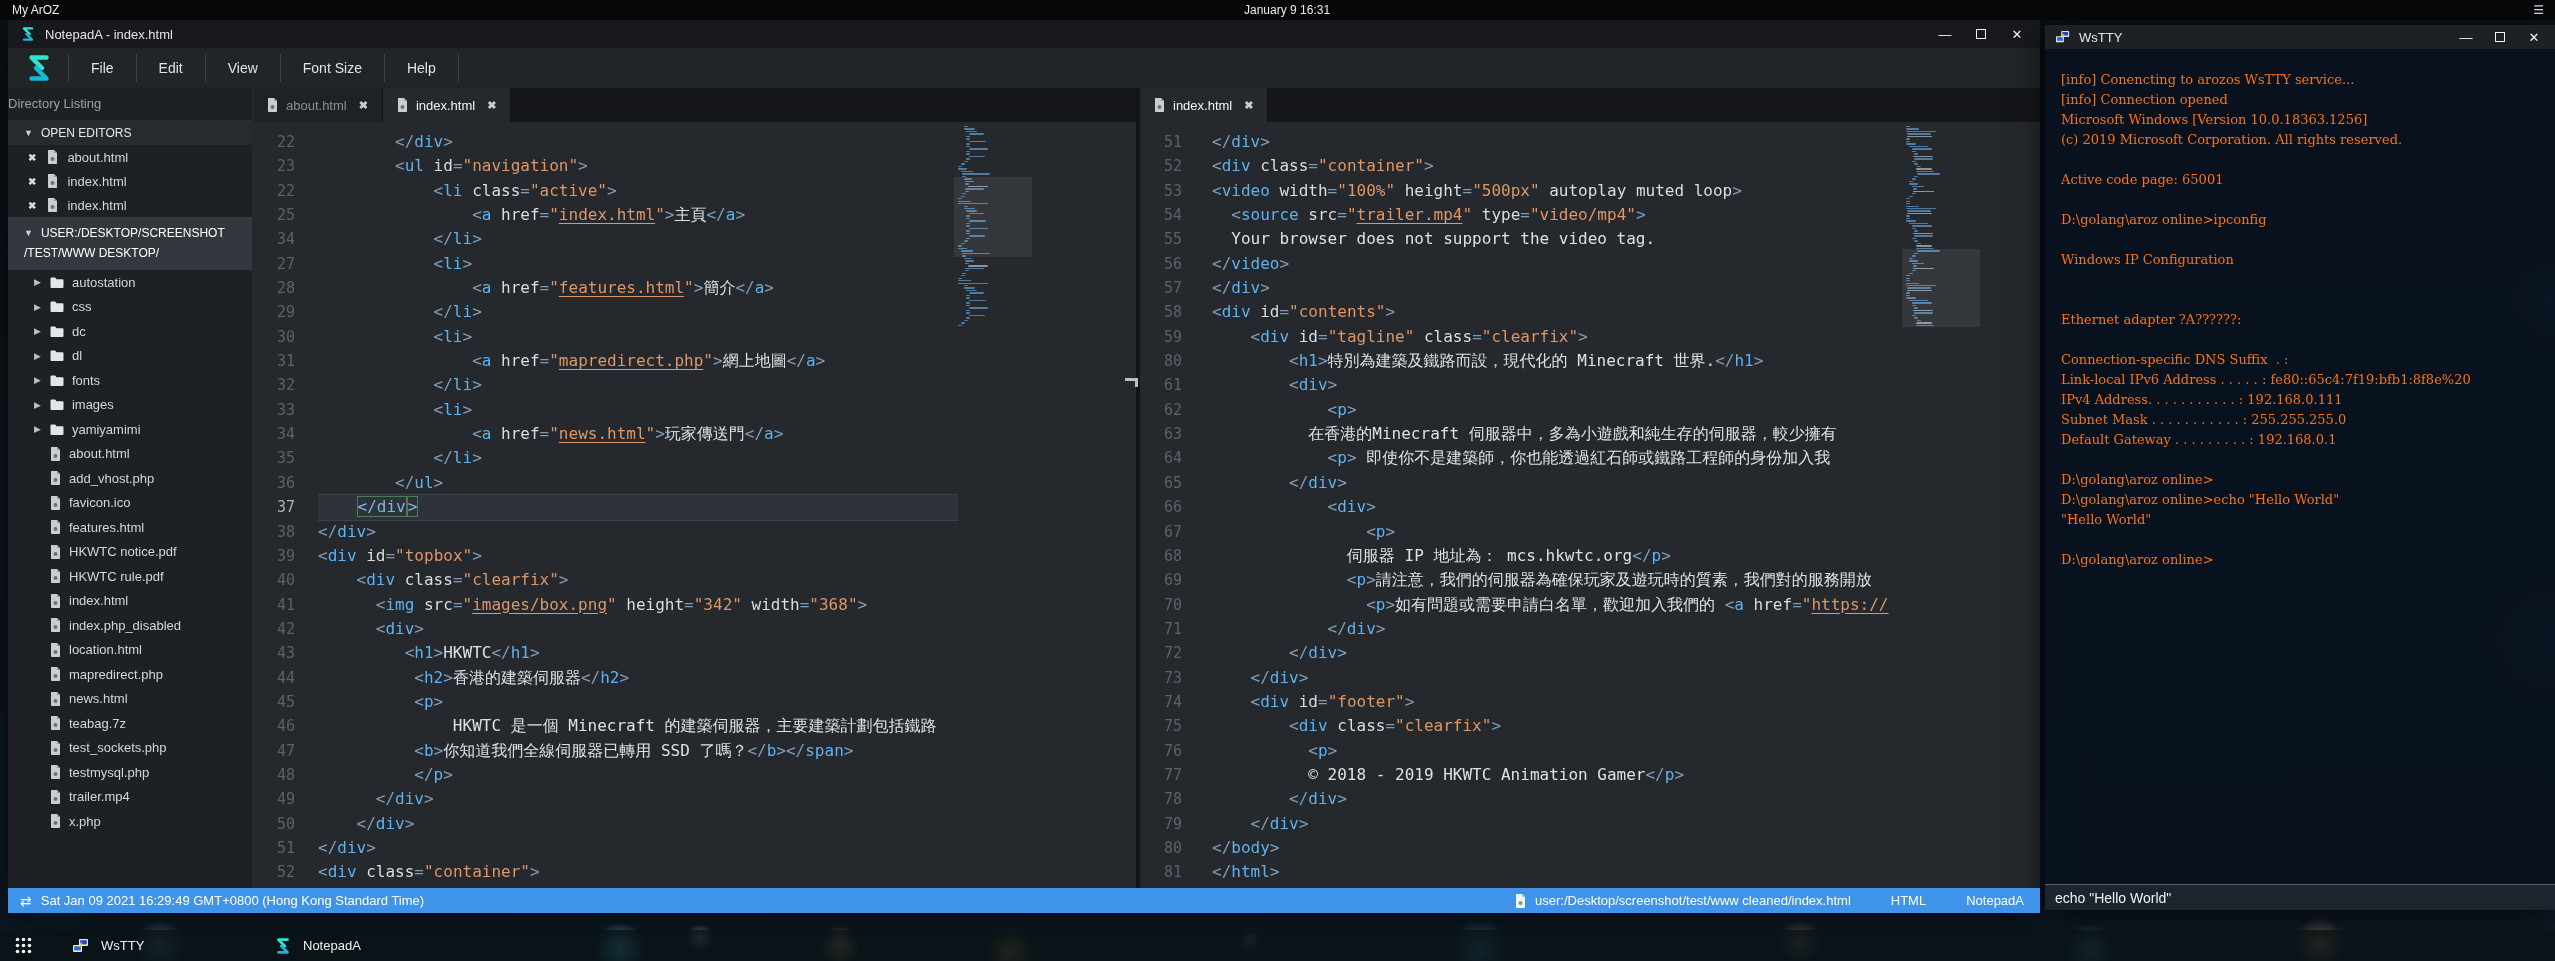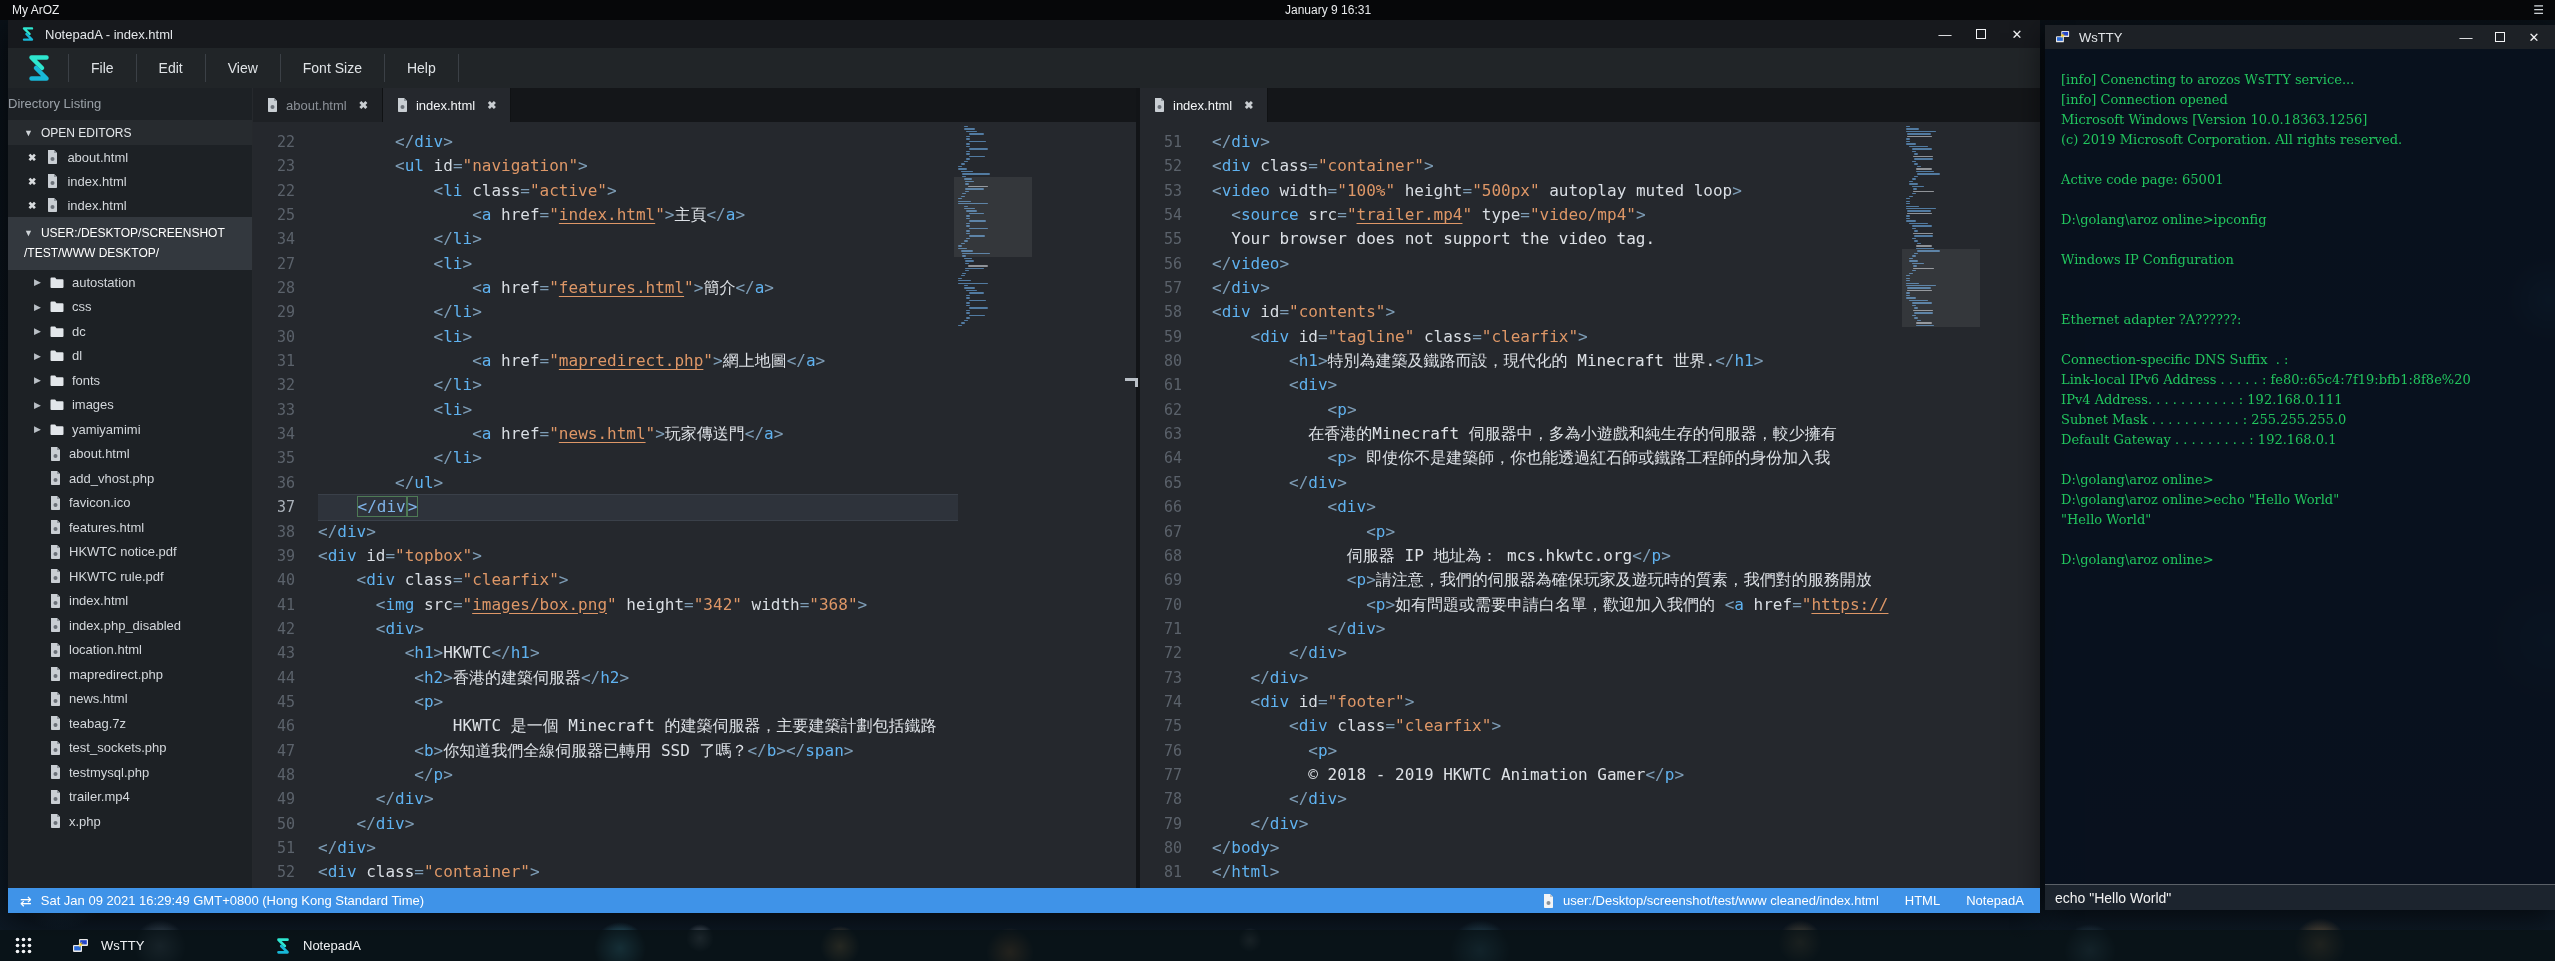--- a/index.html
+++ b/index.html
@@ -20,21 +20,21 @@
       radial-gradient(circle at 1800px 942px, rgba(255,210,140,.4), transparent 22px),
       radial-gradient(circle at 2090px 950px, rgba(150,225,255,.4), transparent 26px),
       radial-gradient(circle at 2320px 944px, rgba(255,190,110,.5), transparent 26px),
       radial-gradient(circle at 160px 946px, rgba(200,230,255,.4), transparent 26px),
       radial-gradient(circle at 60px 880px, rgba(90,160,210,.25), transparent 50px),
       linear-gradient(180deg,#0a1118 0%,#0b141d 60%,#0e1a26 100%)}
 
   
   .topbar{position:absolute;left:0;top:0;width:2555px;height:20px;background:#060709;display:flex;align-items:center;z-index:50}
   .topbar .brand{margin-left:12px;font-size:12px;color:#eceef0}
-  .topbar .clock{position:absolute;left:1285px;font-size:12px;color:#e8eaec}
+  .topbar .clock{position:absolute;left:1244px;font-size:12px;color:#e8eaec}
   .topbar .sysmenu{position:absolute;right:10px;font-size:12px;color:#cdd2d6;letter-spacing:1px}
 
   
   .win{position:absolute;box-shadow:0 8px 30px rgba(0,0,0,.65)}
   .titlebar{display:flex;align-items:center;background:#17191d;color:#e3e6e9;font-size:13px}
   .winctl{margin-left:auto;display:flex;align-items:center;gap:24px;padding-right:16px}
   .winctl span{color:#f2f3f5;font-size:13px;width:14px;text-align:center;cursor:default}
   .ctl-max{font-size:11px;border:1.5px solid #f2f3f5;width:10px!important;height:10px;display:inline-block}
 
   
@@ -91,30 +91,30 @@
   #pane-right .minimap{left:766px}
   .mrow{height:1.4px;margin-bottom:1.1px;border-radius:1px;opacity:.65}
   .mview{position:absolute;left:-4px;right:-4px;background:rgba(255,255,255,.07)}
 
   
   .mouse-cursor{position:absolute;left:1117px;top:358px;width:13px;height:9px;border-top:3px solid #b9bfc6;border-right:3px solid #b9bfc6;z-index:40}
 
   
   .statusbar{position:absolute;left:0;bottom:0;width:100%;height:25px;background:#3f93e8;display:flex;align-items:center;font-size:13px;color:#fff;z-index:5}
   .statusbar .sb-left{display:flex;align-items:center;gap:9px;padding-left:12px}
-  .statusbar .sb-right{margin-left:auto;display:flex;align-items:center;gap:26px;padding-right:16px}
+  .statusbar .sb-right{margin-left:auto;display:flex;align-items:center;gap:40px;padding-right:16px}
   .statusbar .pathgrp{display:flex;align-items:center;gap:9px}
   .swap-icon{font-size:14px}
 
   
   #wstty{left:2045px;top:25px;width:510px;height:885px;background:rgba(16,22,30,.35)}
   #wstty .titlebar{height:24px;background:#1d2126;padding-left:10px;gap:8px;font-size:13px}
   #wstty .winctl{gap:22px;padding-right:14px}
   .term-body{position:absolute;left:0;right:0;top:24px;bottom:26px;background:rgba(9,17,30,.93);overflow:hidden;padding:21px 0 0 16px}
-  .tline{font:13px/20px "DejaVu Serif",serif;color:#22c55e;white-space:pre}
+  .tline{font:13px/20px "DejaVu Serif",serif;color:#f97316;white-space:pre}
   .term-input{position:absolute;left:0;right:0;bottom:0;height:26px;background:rgba(30,38,48,.9);border-top:1px solid rgba(255,255,255,.28);display:flex;align-items:center;padding-left:10px;font-size:14px;color:#f2f2f2}
 
   
   .taskbar{position:absolute;left:0;top:930px;width:2555px;height:31px;background:rgba(8,18,22,.82);display:flex;align-items:center;z-index:60}
   .launcher{width:46px;display:flex;justify-content:center}
   .task-item{width:202px;height:31px;display:flex;align-items:center;gap:11px;padding-left:14px;font-size:13px;color:#f0f2f4}
 </style>
 </head>
 <body>
 

